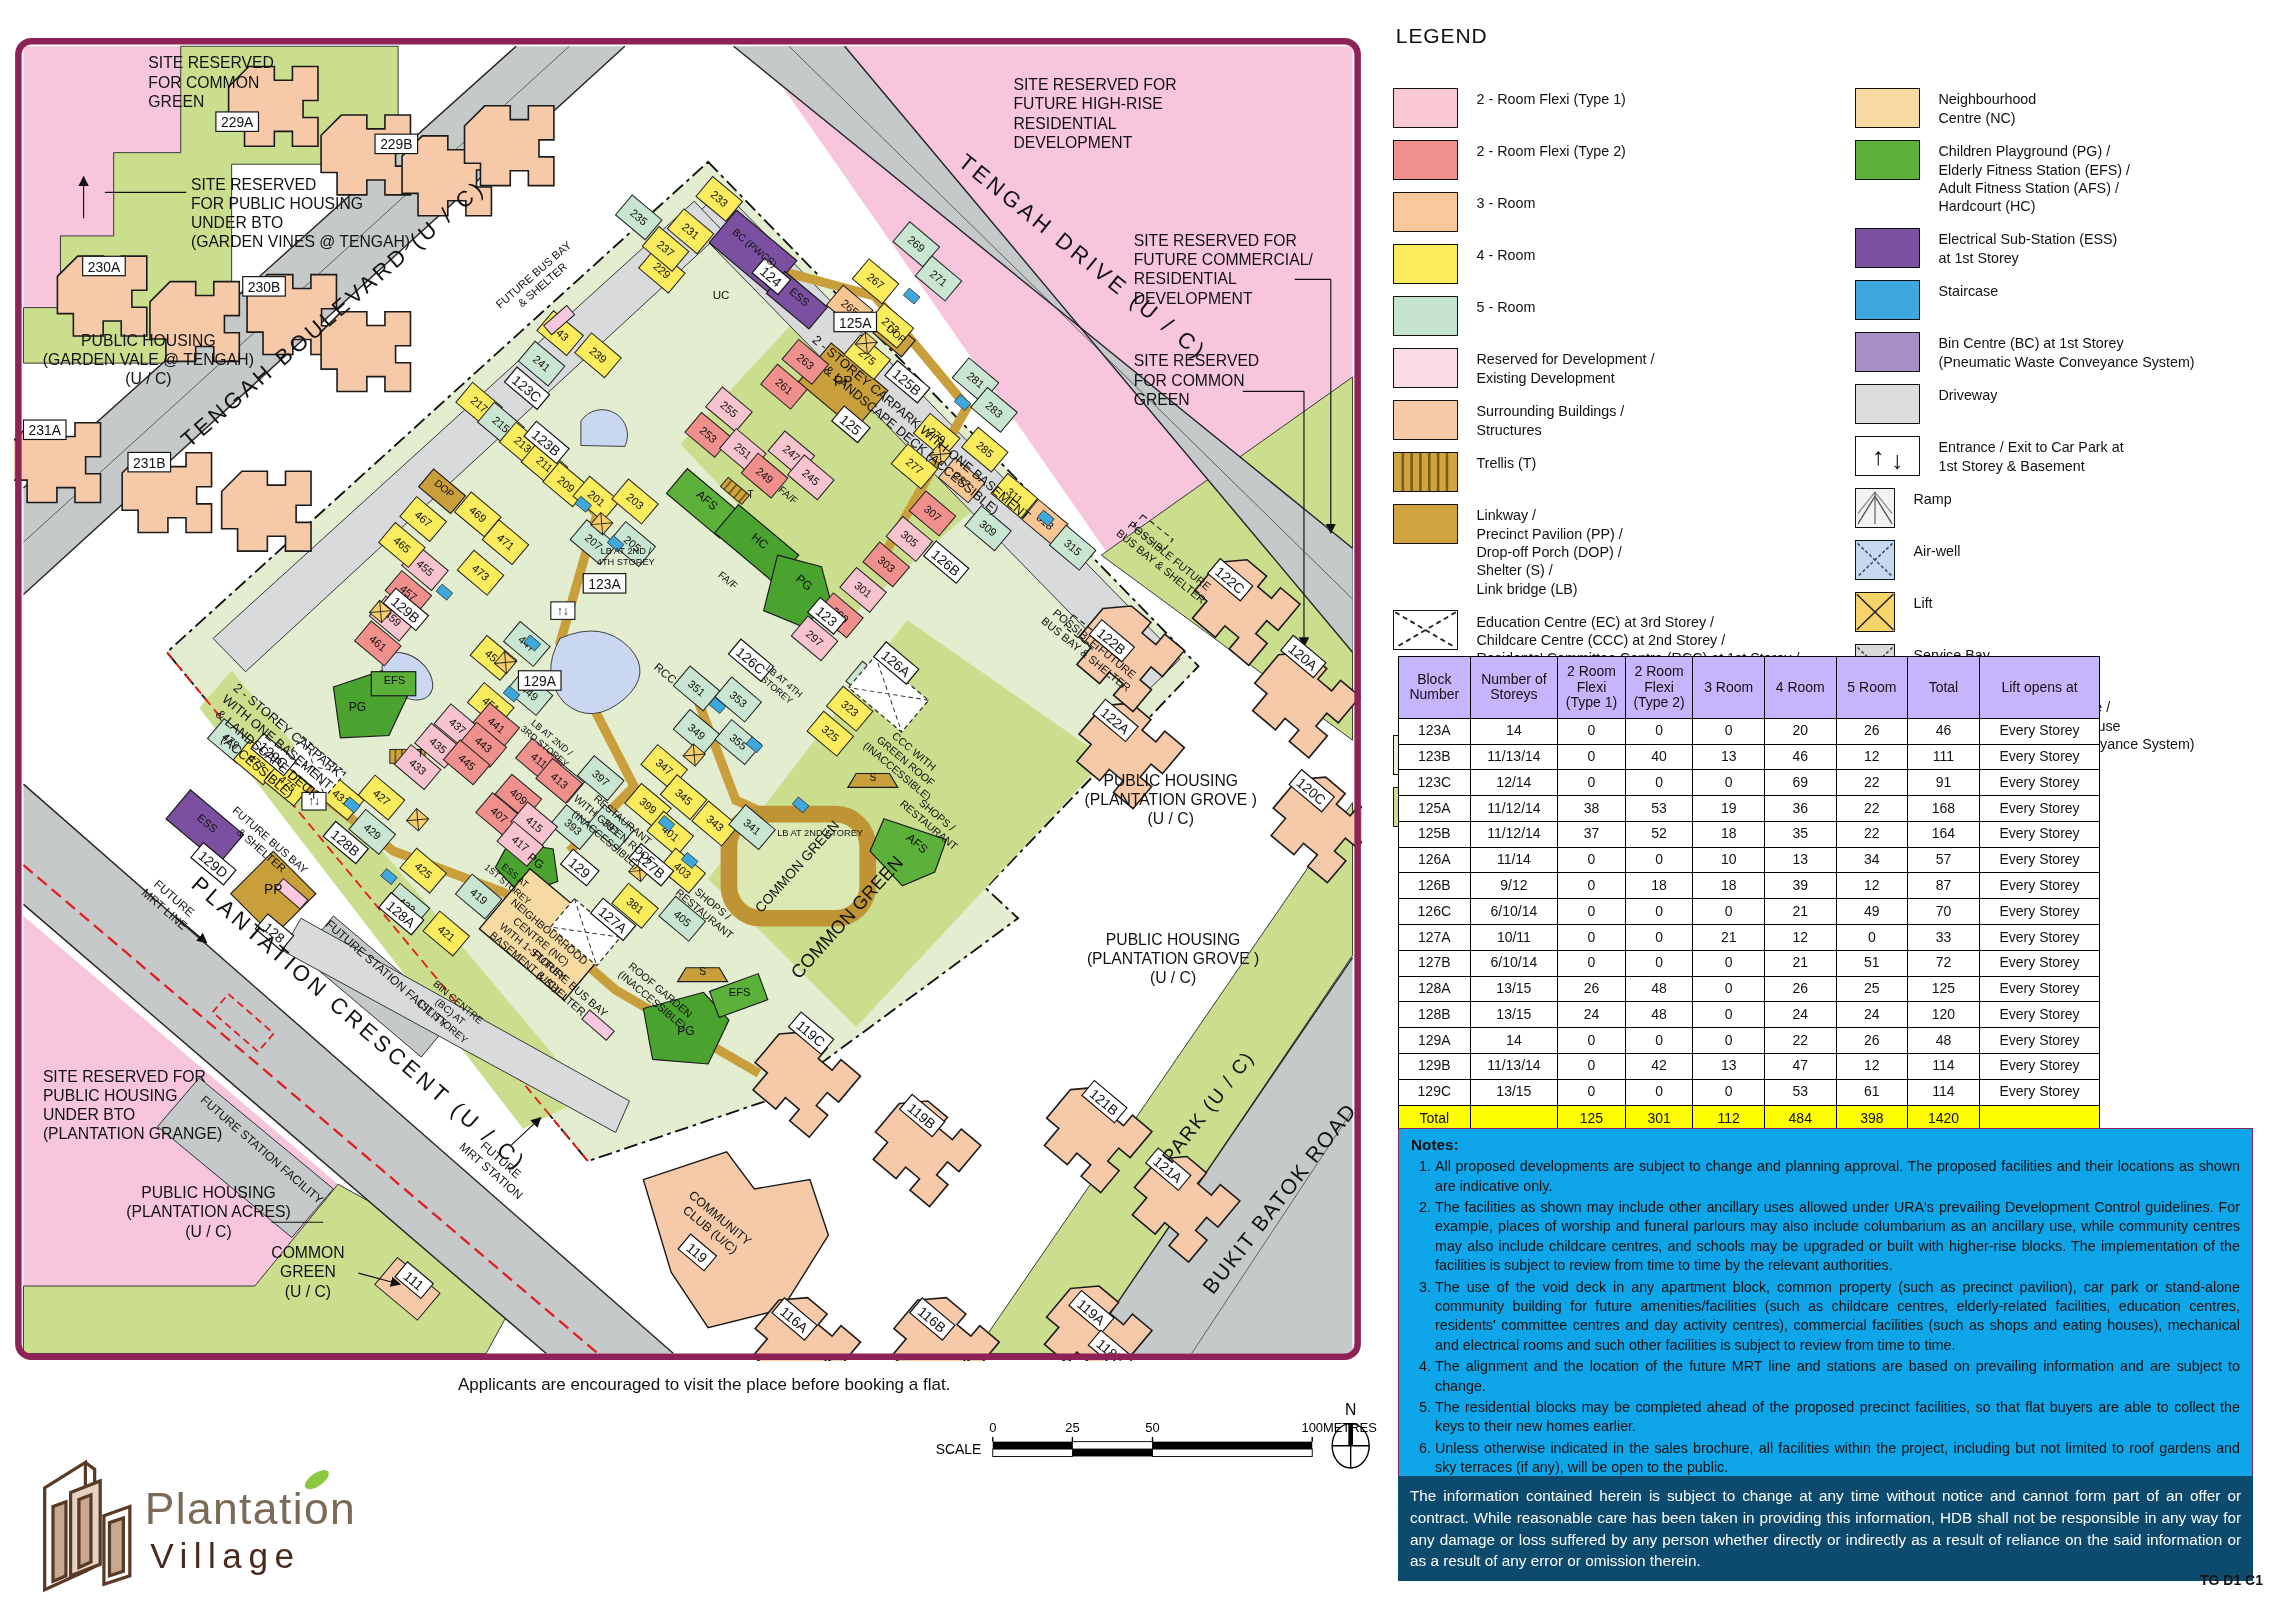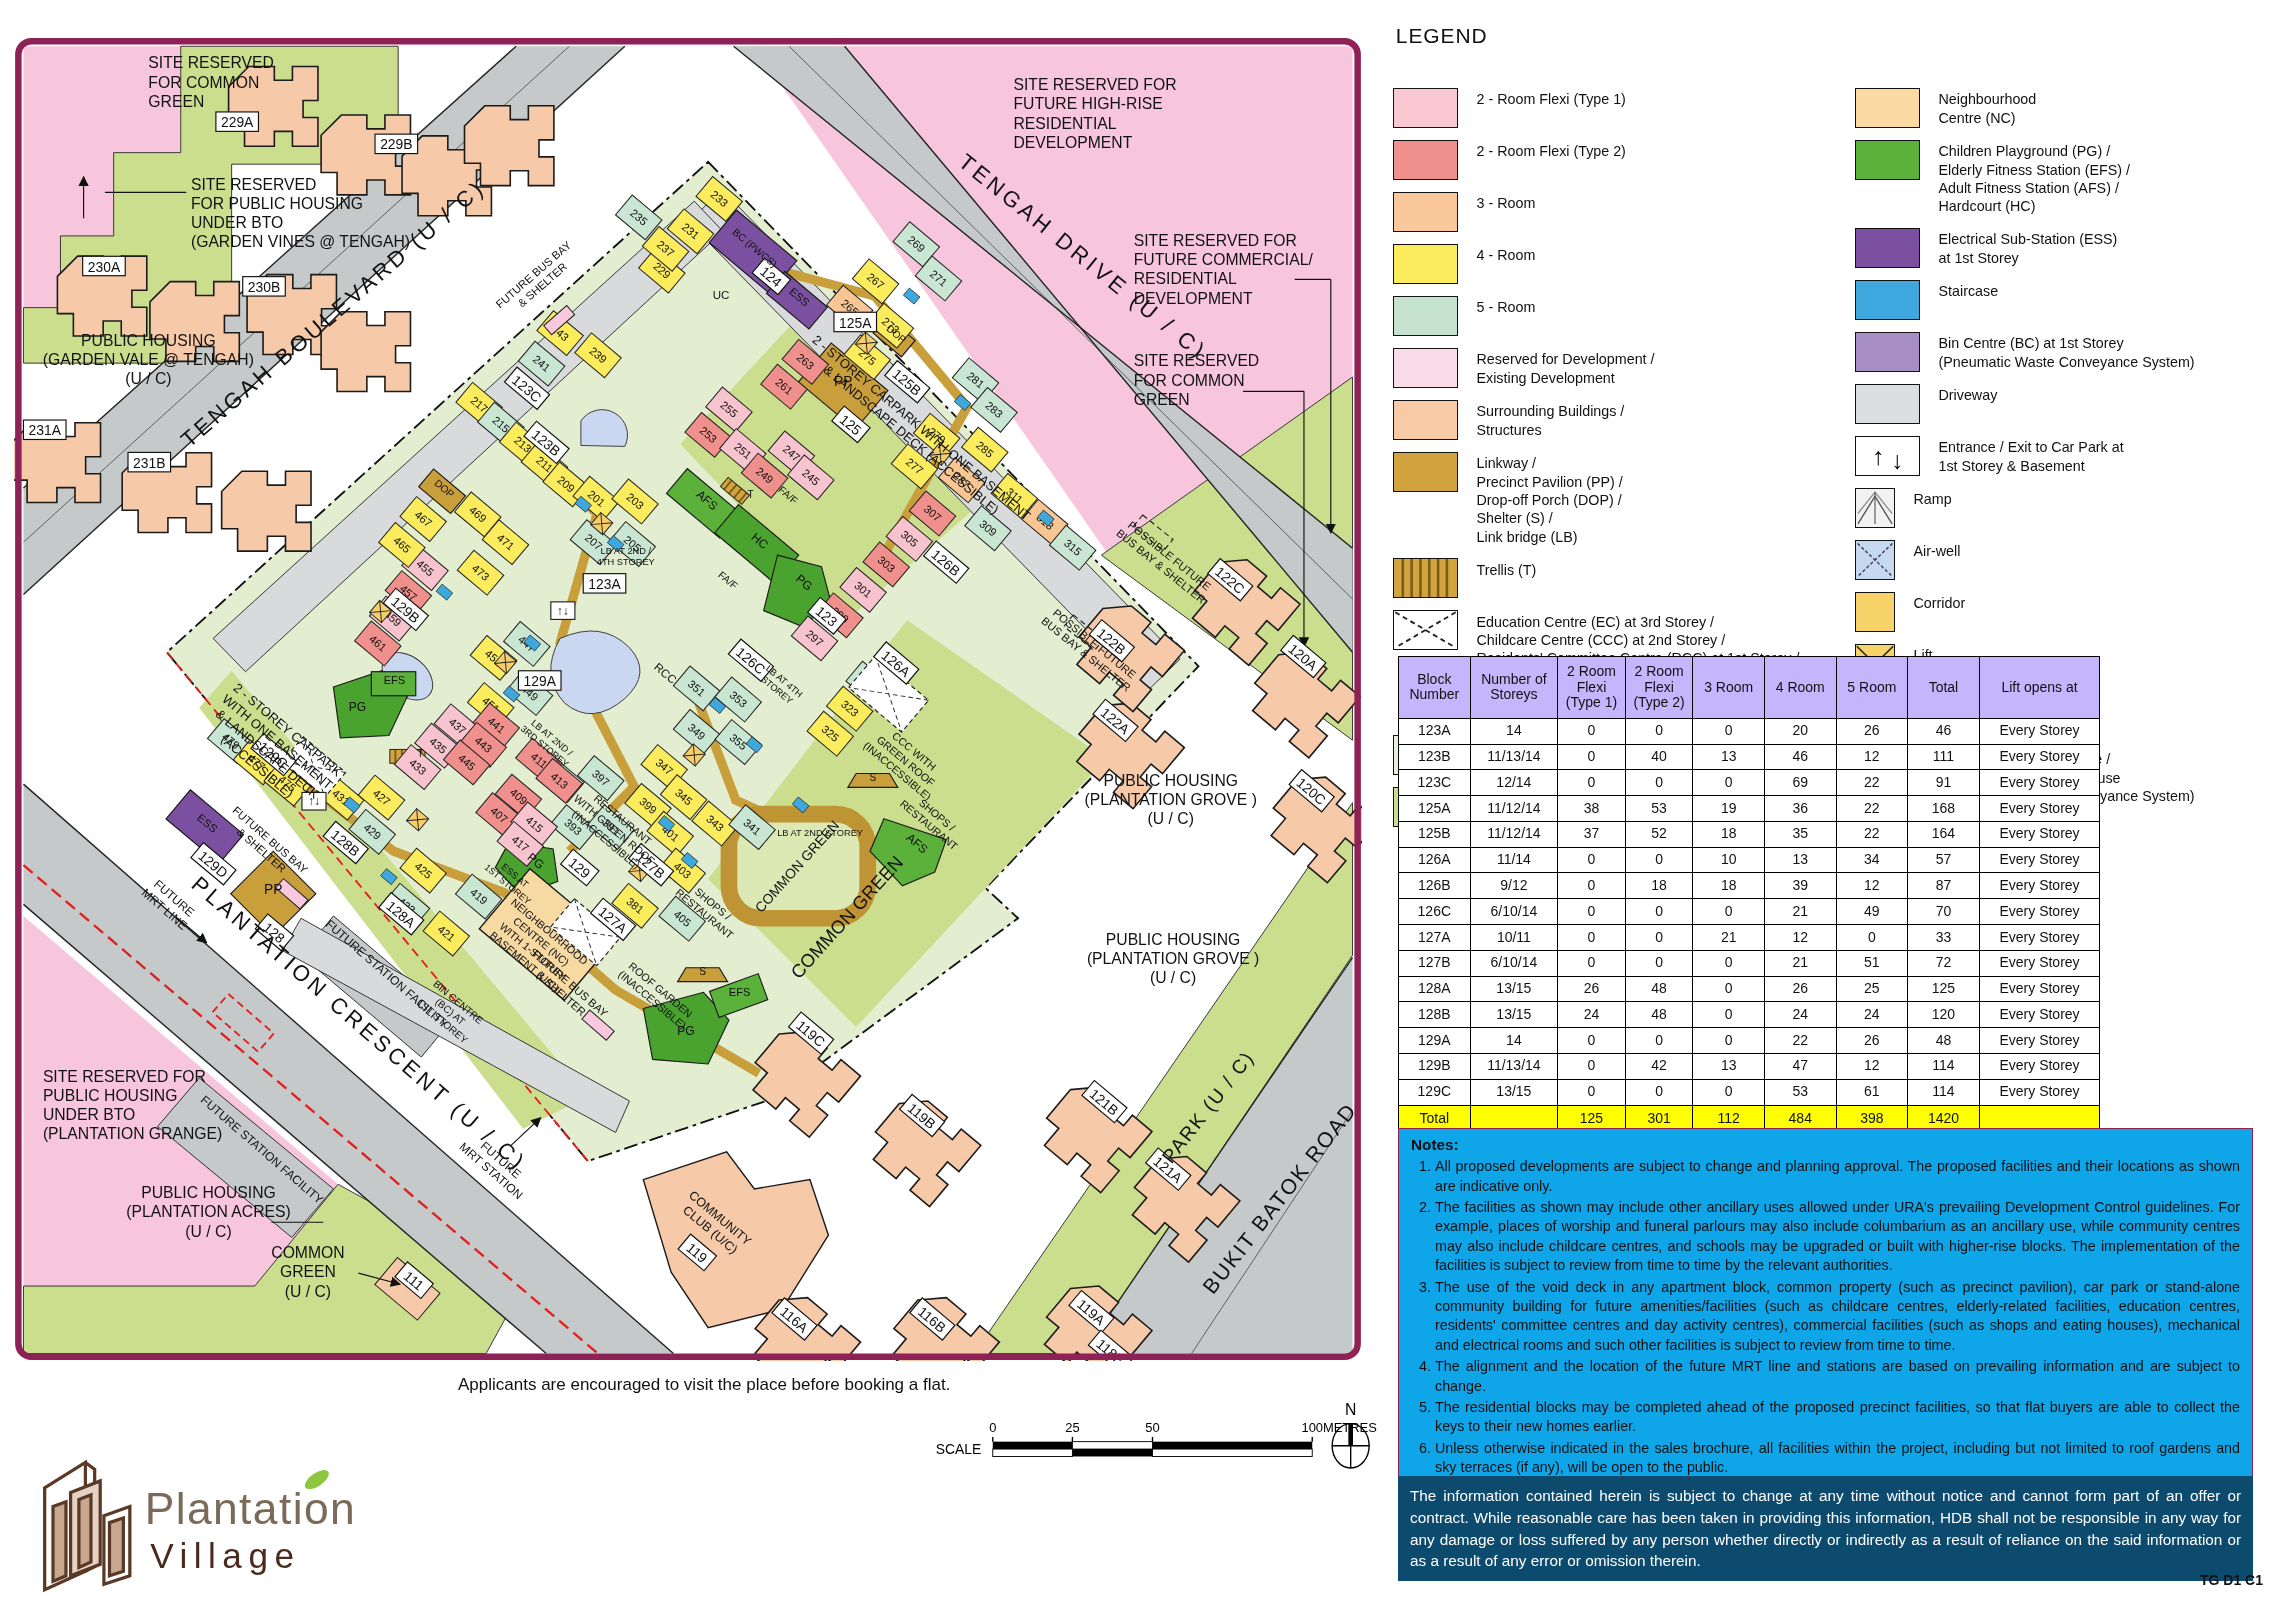--- a/index.html
+++ b/index.html
@@ -725,43 +725,43 @@
           <div class="leg-item">
             <div class="leg-swatch"><svg width="100%" height="100%" viewBox="0 0 100 62" preserveAspectRatio="none">
                 <rect width="100" height="62" fill="#F8CBA6"></rect>
               </svg></div>
             <div class="leg-label">Surrounding Buildings /
 Structures</div>
           </div>
           <div class="leg-item">
             <div class="leg-swatch"><svg width="100%" height="100%" viewBox="0 0 100 62" preserveAspectRatio="none">
                 <rect width="100" height="62" fill="#D1A43F"></rect>
-              </svg></div>
-            <div class="leg-label">Linkway /
-Precinct Pavilion (PP) /
-Drop-off Porch (DOP) /
-Shelter (S) /
-Link bridge (LB)</div>
-          </div>
-          <div class="leg-item">
-            <div class="leg-swatch"><svg width="100%" height="100%" viewBox="0 0 100 62" preserveAspectRatio="none">
-                <rect width="100" height="62" fill="#D1A43F"></rect>
                 <g stroke="#7a5c14" stroke-width="4">
                   <line x1="14" y1="0" x2="14" y2="62"></line>
                   <line x1="28" y1="0" x2="28" y2="62"></line>
                   <line x1="42" y1="0" x2="42" y2="62"></line>
                   <line x1="56" y1="0" x2="56" y2="62"></line>
                   <line x1="70" y1="0" x2="70" y2="62"></line>
                   <line x1="84" y1="0" x2="84" y2="62"></line>
                 </g>
               </svg></div>
             <div class="leg-label">Trellis (T)</div>
           </div>
           <div class="leg-item">
             <div class="leg-swatch"><svg width="100%" height="100%" viewBox="0 0 100 62" preserveAspectRatio="none">
+                <rect width="100" height="62" fill="#D1A43F"></rect>
+              </svg></div>
+            <div class="leg-label">Linkway /
+Precinct Pavilion (PP) /
+Drop-off Porch (DOP) /
+Shelter (S) /
+Link bridge (LB)</div>
+          </div>
+          <div class="leg-item">
+            <div class="leg-swatch"><svg width="100%" height="100%" viewBox="0 0 100 62" preserveAspectRatio="none">
                 <rect width="100" height="62" fill="#fff"></rect>
                 <g stroke="#222" stroke-width="3" stroke-dasharray="8 6">
                   <line x1="2" y1="2" x2="98" y2="60"></line>
                   <line x1="98" y1="2" x2="2" y2="60"></line>
                 </g>
               </svg></div>
             <div class="leg-label">Education Centre (EC) at 3rd Storey /
 Childcare Centre (CCC) at 2nd Storey /
 Residents' Committee Centre (RCC) at 1st Storey /
 Future Amenities / Facilities (FA/F) at 1st Storey /
@@ -846,26 +846,20 @@
           </div>
           <div class="leg-item">
             <div class="leg-swatch small"><svg width="100%" height="100%" viewBox="0 0 100 62" preserveAspectRatio="none">
                 <rect width="100" height="62" fill="#C7D9F0"></rect>
                 <g stroke="#445" stroke-width="3" stroke-dasharray="7 5">
                   <line x1="4" y1="4" x2="96" y2="58"></line>
                   <line x1="96" y1="4" x2="4" y2="58"></line>
                 </g>
               </svg></div>
             <div class="leg-label">Air-well</div>
-          </div>
-          <div class="leg-item">
-            <div class="leg-swatch small"><svg width="100%" height="100%" viewBox="0 0 100 62" preserveAspectRatio="none">
-                <rect width="100" height="62" fill="#F8D36A"></rect>
-              </svg></div>
-            <div class="leg-label">Corridor</div>
           </div>
           <div class="leg-item">
             <div class="leg-swatch small"><svg width="100%" height="100%" viewBox="0 0 100 62" preserveAspectRatio="none">
                 <rect width="100" height="62" fill="#F8D36A"></rect>
                 <g stroke="#222" stroke-width="3">
                   <line x1="2" y1="2" x2="98" y2="60"></line>
                   <line x1="98" y1="2" x2="2" y2="60"></line>
                 </g>
               </svg></div>
             <div class="leg-label">Lift</div>

